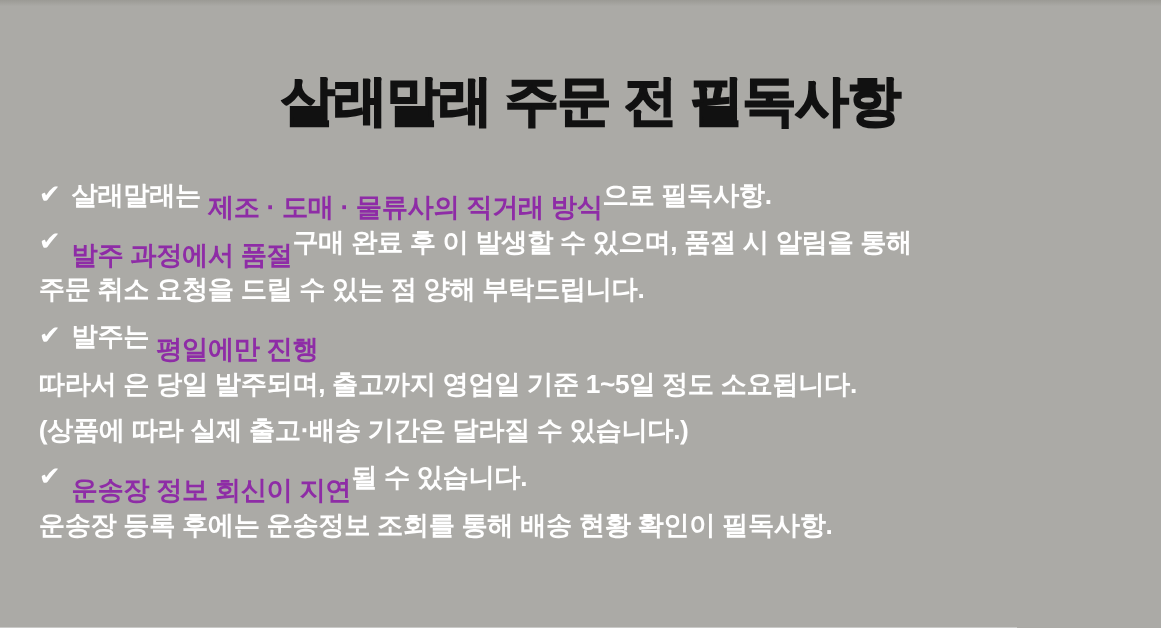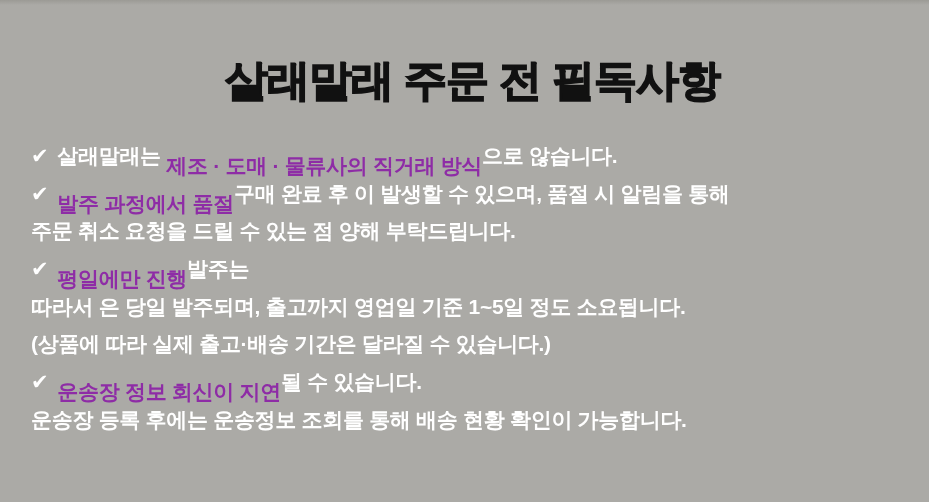--- a/index.html
+++ b/index.html
@@ -73,53 +73,53 @@
   <div class="top-edge"></div>
 
   <h1 class="title">살래말래 주문 전 필독사항</h1>
 
   <div class="body-block">
 
     <div class="line">
       <span class="check">✔</span>
       <span class="seg">살래말래는 </span>
       <span class="seg hl">제조 · 도매 · 물류사의 직거래 방식</span>
-      <span class="seg">으로 않습니다.</span>
+      <span class="seg">으로 필독사항.</span>
     </div>
 
     <div class="line">
       <span class="check">✔</span>
       <span class="seg hl">발주 과정에서 품절</span>
       <span class="seg">구매 완료 후 </span>
       <span class="seg">이 발생할 수 있으며, 품절 시 알림을 통해</span>
     </div>
 
     <div class="line">
       <span class="seg">주문 취소 요청을 드릴 수 있는 점 양해 부탁드립니다.</span>
     </div>
 
     <div class="line">
       <span class="check">✔</span>
+      <span class="seg">발주는 </span>
       <span class="seg hl">평일에만 진행</span>
-      <span class="seg">발주는 </span>
     </div>
 
     <div class="line">
       <span class="seg">따라서 </span>
       <span class="seg">은 당일 발주되며, 출고까지 영업일 기준 1~5일 정도 소요됩니다.</span>
     </div>
 
     <div class="line">
       <span class="seg">(상품에 따라 실제 출고·배송 기간은 달라질 수 있습니다.)</span>
     </div>
 
     <div class="line">
       <span class="check">✔</span>
       <span class="seg hl">운송장 정보 회신이 지연</span>
       <span class="seg">될 수 있습니다.</span>
     </div>
 
     <div class="line">
-      <span class="seg">운송장 등록 후에는 운송정보 조회를 통해 배송 현황 확인이 가능합니다.</span>
+      <span class="seg">운송장 등록 후에는 운송정보 조회를 통해 배송 현황 확인이 필독사항.</span>
     </div>
 
   </div>
 </div>
 
 </body></html>

